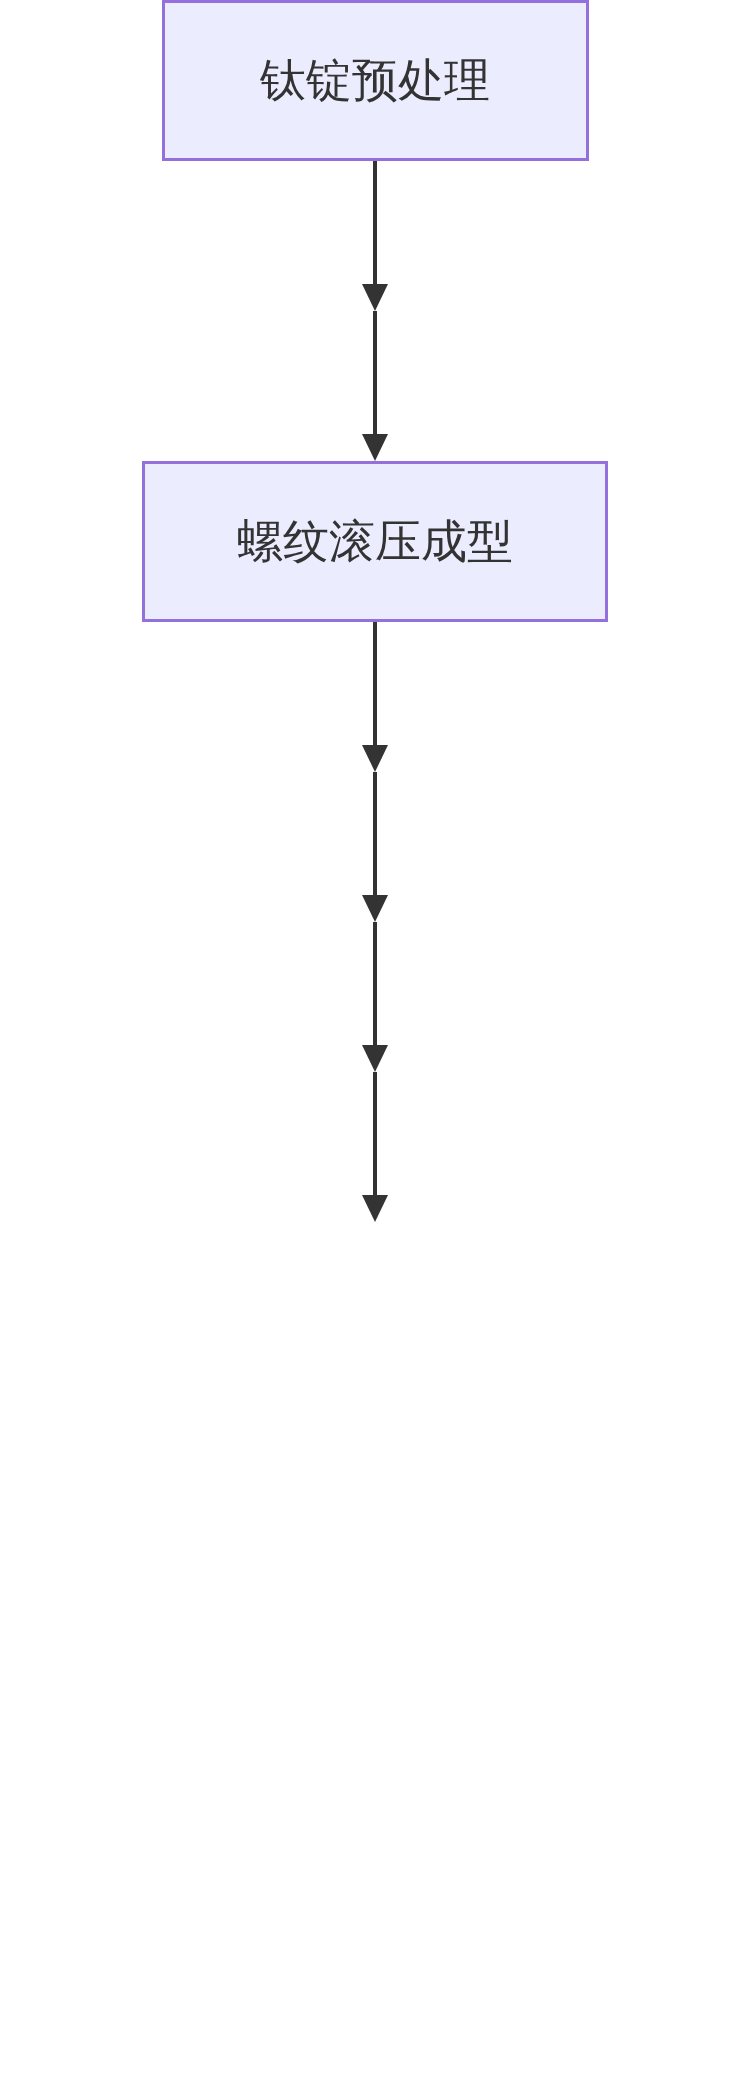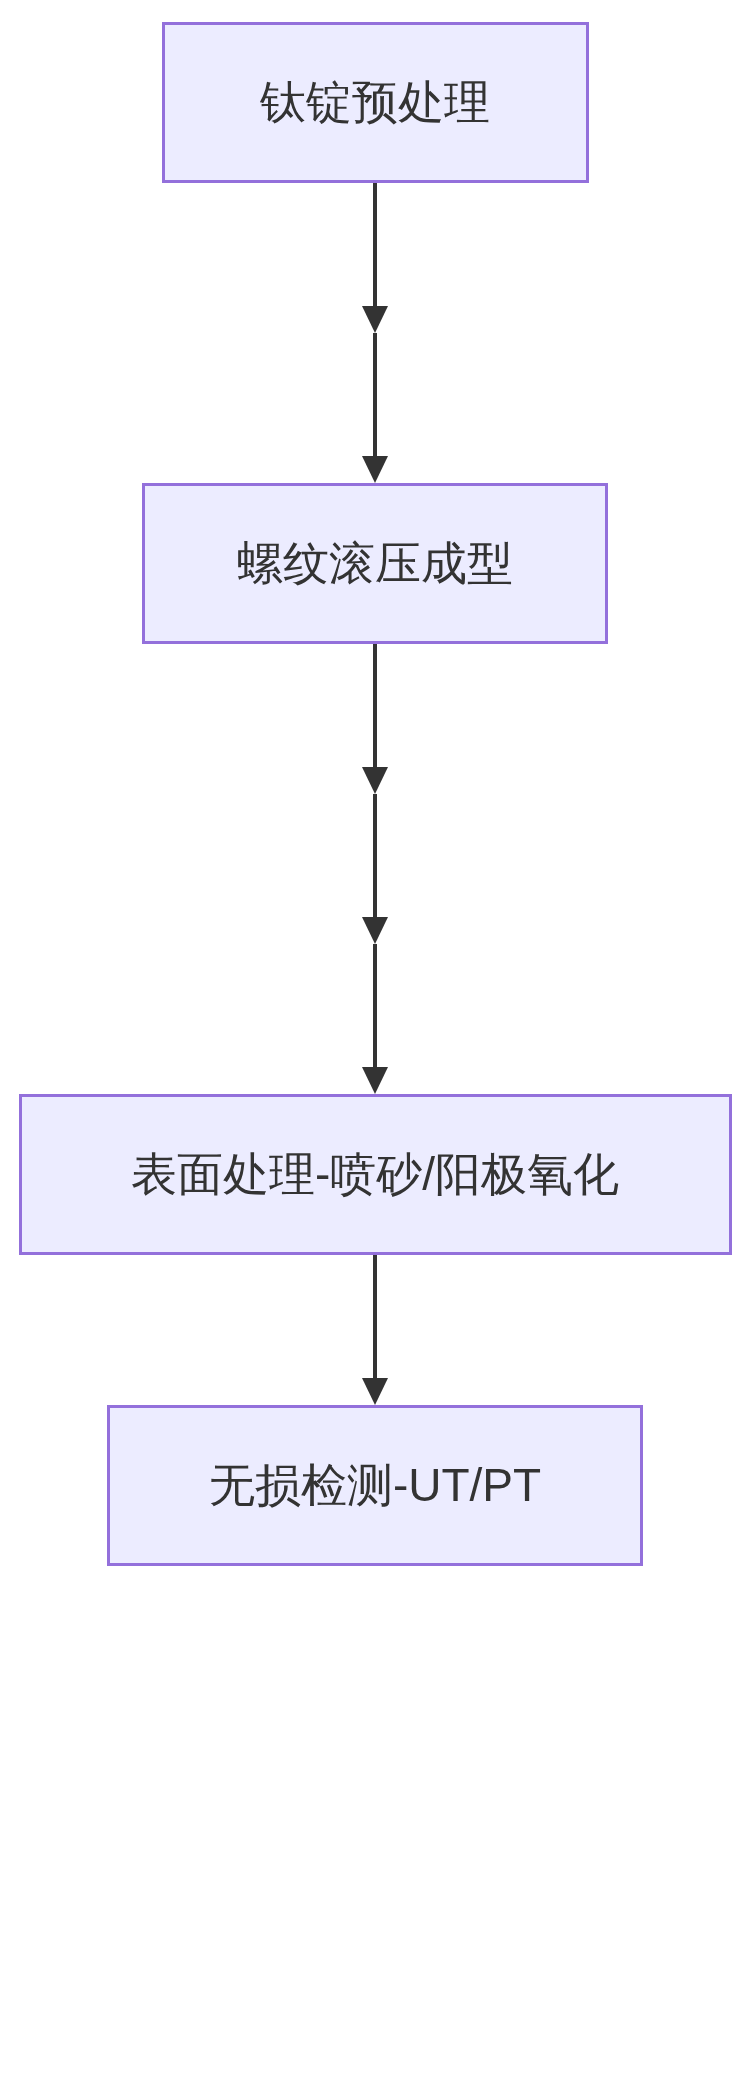--- a/index.html
+++ b/index.html
@@ -6,21 +6,20 @@
     margin: 0;
     padding: 0;
     background: #FFFFFF;
   }
   .canvas {
     position: relative;
     width: 750px;
     height: 2082px;
     margin: 0 auto;
     box-sizing: border-box;
-    padding-top: 22px;
     display: flex;
     flex-direction: column;
     align-items: center;
     background: var(--background, #FFFFFF);
     font-family: "Liberation Sans", "DejaVu Sans", sans-serif;
     overflow: hidden;
   }
   .node {
     flex: 0 0 auto;
     height: 161px;
@@ -93,26 +92,20 @@
     <div class="arrow-line"></div>
     <div class="arrow-head"></div>
   </div>
 
 
   <div class="connector">
     <div class="arrow-line"></div>
     <div class="arrow-head"></div>
   </div>
 
-  <div class="node" style="width:713px">
-    <span class="node-label">表面处理-喷砂/阳极氧化</span>
-  </div>
 
   <div class="connector">
     <div class="arrow-line"></div>
     <div class="arrow-head"></div>
   </div>
 
-  <div class="node" style="width:536px">
-    <span class="node-label">无损检测-UT/PT</span>
-  </div>
 
 </div>
 
 </body></html>

